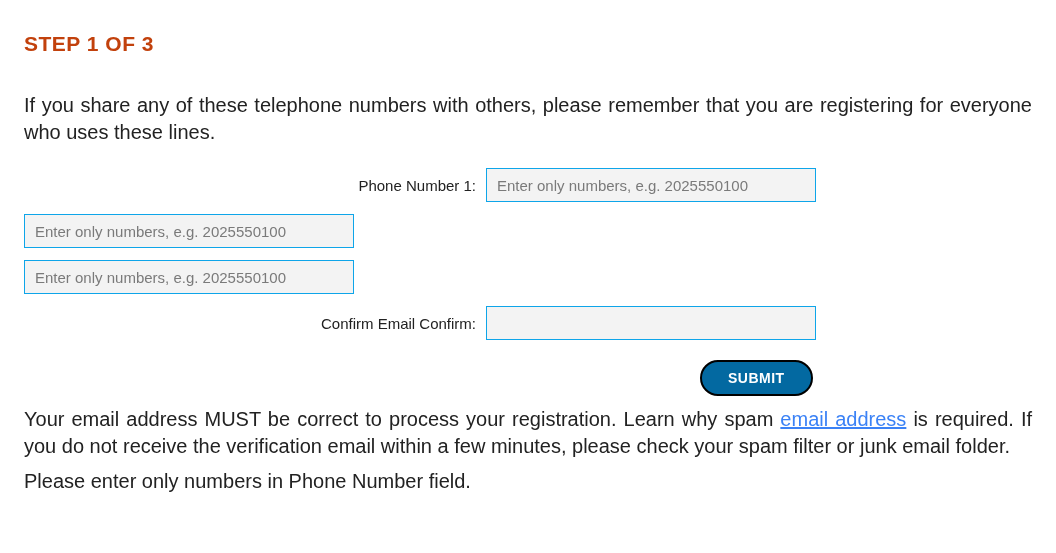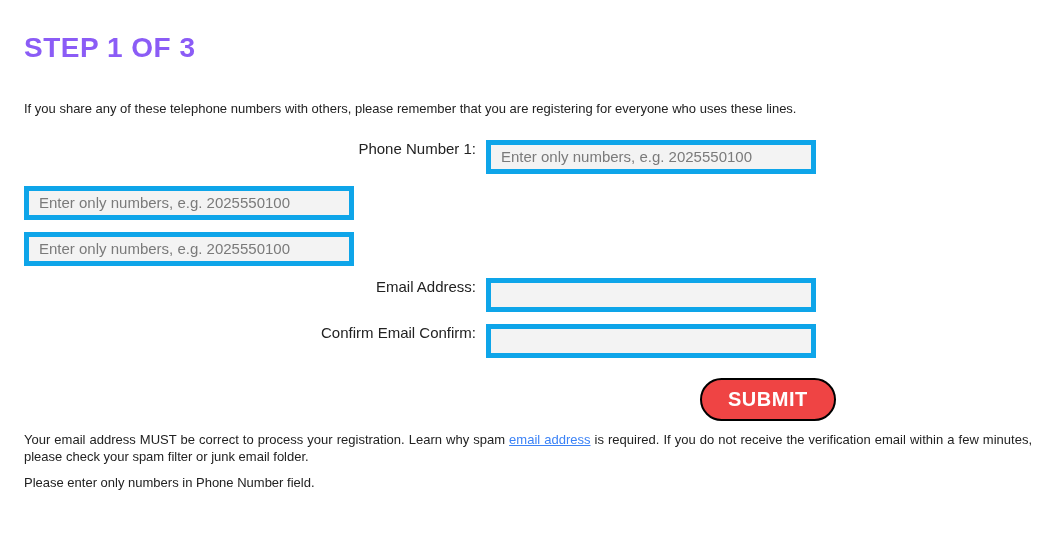--- a/index.html
+++ b/index.html
@@ -6,79 +6,79 @@
       font-family: Verdana, Geneva, sans-serif;
       font-size: 15px;
       color: #222;
       margin: 0;
       padding: 24px;
       width: 1056px;
       box-sizing: border-box;
       background: #fff;
     }
     h1.step-heading {
-      color: #8b5cf6;
-      font-size: 28px;
+      color: #c2410c;
+      font-size: 21px;
       font-weight: bold;
       margin: 8px 0 20px 0;
       letter-spacing: 0.5px;
     }
     p.intro, p.notice, p.helper {
       line-height: 1.35;
       margin: 36px 0 8px 0;
-      font-size: 13px;
+      font-size: 20px;
       text-align: justify;
     }
     p.notice {
       margin-top: 10px;
     }
     p.helper {
       margin-top: 4px;
     }
     .form-wrap {
       margin-top: 22px;
     }
     .form-row {
       display: flex;
-      align-items: flex-start;
+      align-items: center;
       margin-bottom: 12px;
     }
     .form-label {
       width: 462px;
       text-align: right;
       padding-right: 10px;
       box-sizing: border-box;
       font-size: 15px;
     }
     .form-input {
       width: 330px;
       height: 34px;
       box-sizing: border-box;
-      border: 5px solid #0ea5e9;
+      border: 1px solid #0ea5e9;
       background: #f3f3f3;
       padding: 0 10px;
       font-size: 15px;
       color: #444;
     }
     .form-input::placeholder {
       color: #7a7a7a;
     }
     .submit-row {
       display: flex;
       margin-top: 20px;
       margin-bottom: 10px;
     }
     .submit-spacer {
       width: 676px;
     }
     button.submit-btn {
-      background: #ef4444;
+      background: #0369a1;
       color: #fff;
       font-weight: bold;
-      font-size: 20px;
+      font-size: 14px;
       border: 2px solid #000;
       border-radius: 22px;
       padding: 8px 26px;
       cursor: pointer;
       letter-spacing: 0.5px;
     }
     a.inline-link {
       color: #3b82f6;
       text-decoration: underline;
     }
@@ -98,24 +98,20 @@
   </div>
 
   <div class="form-row">
     <input class="form-input" type="text" placeholder="Enter only numbers, e.g. 2025550100" style="">
   </div>
 
   <div class="form-row">
     <input class="form-input" type="text" placeholder="Enter only numbers, e.g. 2025550100" style="">
   </div>
 
-  <div class="form-row">
-    <label class="form-label">Email Address:</label>
-    <input class="form-input" type="text" style="">
-  </div>
 
   <div class="form-row">
     <label class="form-label">Confirm Email Confirm:</label>
     <input class="form-input" type="text" style="">
   </div>
 
   <div class="submit-row">
     <div class="submit-spacer"></div>
     <button class="submit-btn" type="button">SUBMIT</button>
   </div>

